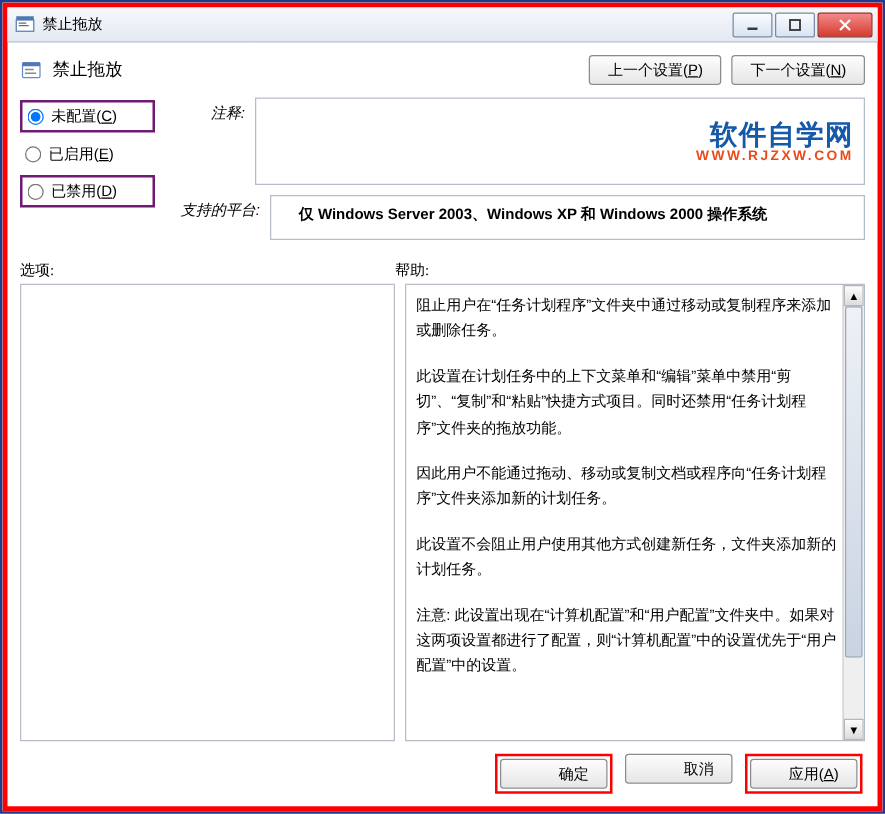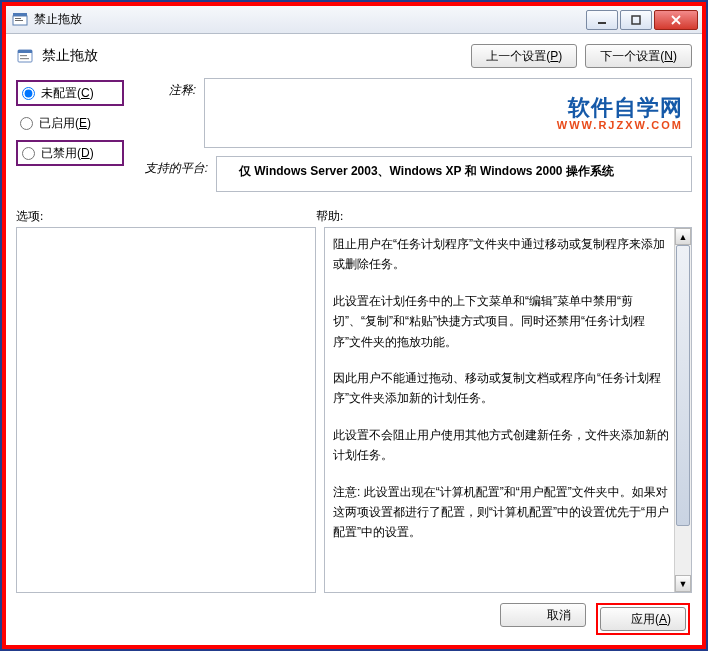--- a/index.html
+++ b/index.html
@@ -189,20 +189,23 @@
           <div class="arr">▲</div>
           <div class="track">
             <div class="thumb"></div>
           </div>
           <div class="arr">▼</div>
         </div>
       </div>
     </div>
 
     <div class="footer">
+      <span class="redwrap">
+        <div class="btn primary">确定</div>
+      </span>
       <div class="btn">取消</div>
       <span class="redwrap">
         <div class="btn">
             <span>应用(<u class="ak">A</u>)</span>
           </div>
       </span>
     </div>
 
   </div>
 </div>

